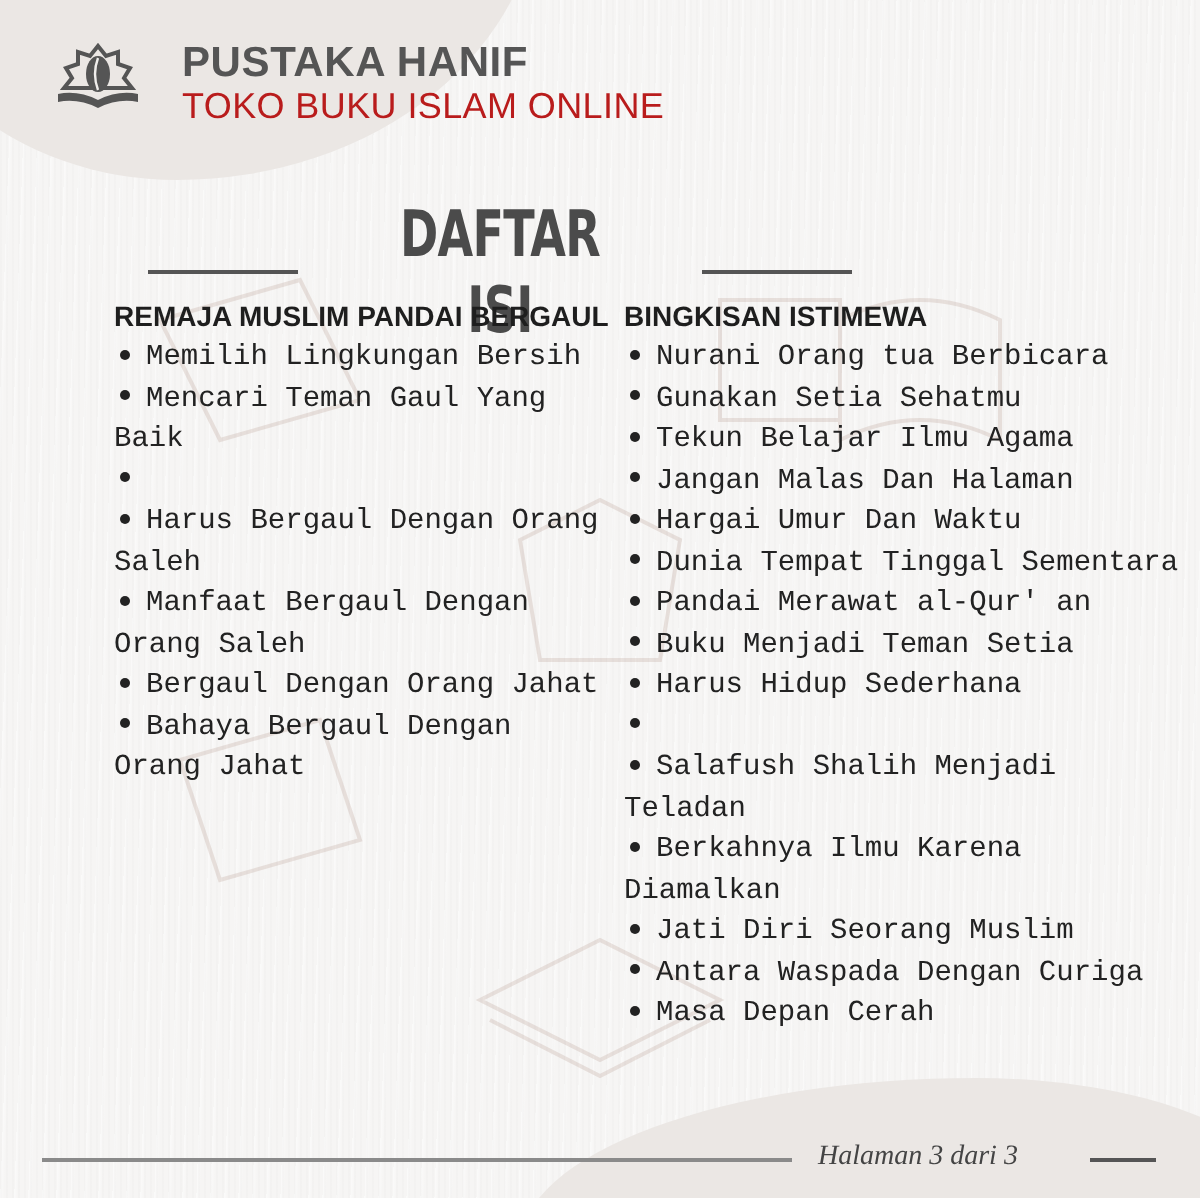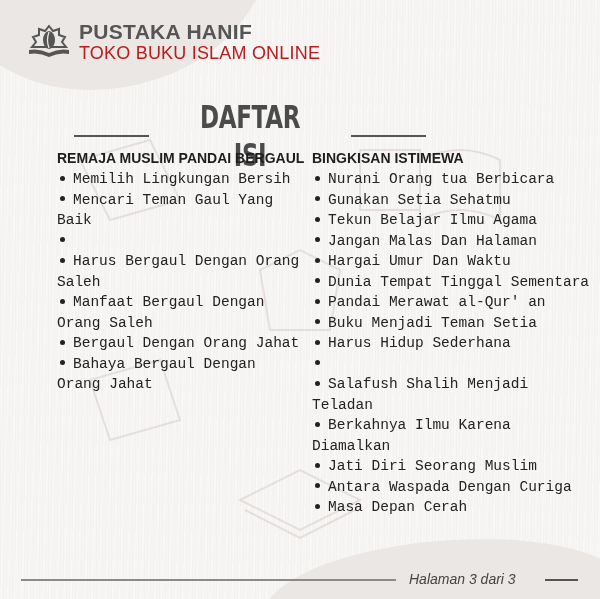--- a/index.html
+++ b/index.html
@@ -22,21 +22,21 @@
   }
   .blob-bottom {
     position: absolute; right: -40px; bottom: -60px; width: 380px; height: 120px;
     background: #ebe7e4; border-radius: 60% 40% 0 0 / 70% 50% 0 0;
   }
   .watermark {
     position: absolute; left: 60px; top: 120px; width: 500px; height: 440px;
     opacity: 0.18; pointer-events: none;
   }
   .logo {
-    position: absolute; left: 26px; top: 21px; display: flex; align-items: center;
+    position: absolute; left: 26px; top: 21px; display: flex; align-items: flex-start; gap: 12px;
   }
   .logo svg { width: 46px; height: 36px; }
   .logo-text { margin-left: 7px; line-height: 1; }
   .logo-title { font-size: 21px; font-weight: bold; color: #555; letter-spacing: 0.3px; }
   .logo-sub { font-size: 18px; color: #b91c1c; margin-top: 2px; letter-spacing: 0.2px; }
 
   .heading {
     position: absolute; top: 98px; left: 0; width: 500px;
     display: flex; justify-content: center; align-items: center;
   }
@@ -50,21 +50,21 @@
   .col { position: absolute; top: 150px; font-size: 14.5px; color: #222; }
   .col-left { left: 57px; width: 250px; }
   .col-right { left: 312px; width: 280px; }
   .col h2 { margin: 0 0 3px 0; font-size: 14px; font-weight: bold; color: #1e1e1e; }
   .col ul { list-style: none; margin: 0; padding: 0; }
   .col li { line-height: 20.5px; font-family: Liberation Mono, monospace; }
   .col li .bullet { display: inline-block; width: 5px; height: 5px; border-radius: 50%; background: #222; margin: 0 8px 2px 3px; vertical-align: middle; }
 
   .footer { position: absolute; top: 571px; left: 0; width: 600px; height: 16px; }
   .footer .line-left { position: absolute; left: 21px; top: 8px; width: 375px; height: 2px; background: #8a8a8a; }
-  .footer .page { position: absolute; left: 409px; top: 0; font-style: italic; font-size: 14px; color: #444; }
+  .footer .page { position: absolute; left: 409px; top: 0; font-style: italic; font-size: 14px; color: #444; font-family: Liberation Serif, serif; }
   .footer .line-right { position: absolute; left: 545px; top: 8px; width: 33px; height: 1.5px; background: #555; }
 </style>
 </head>
 <body>
 
 <div class="texture"></div>
 <div class="blob-top"></div>
 <div class="blob-bottom"></div>
 
 <svg class="watermark" viewBox="0 0 500 440" fill="none" stroke="#a07a6a" stroke-width="2">

